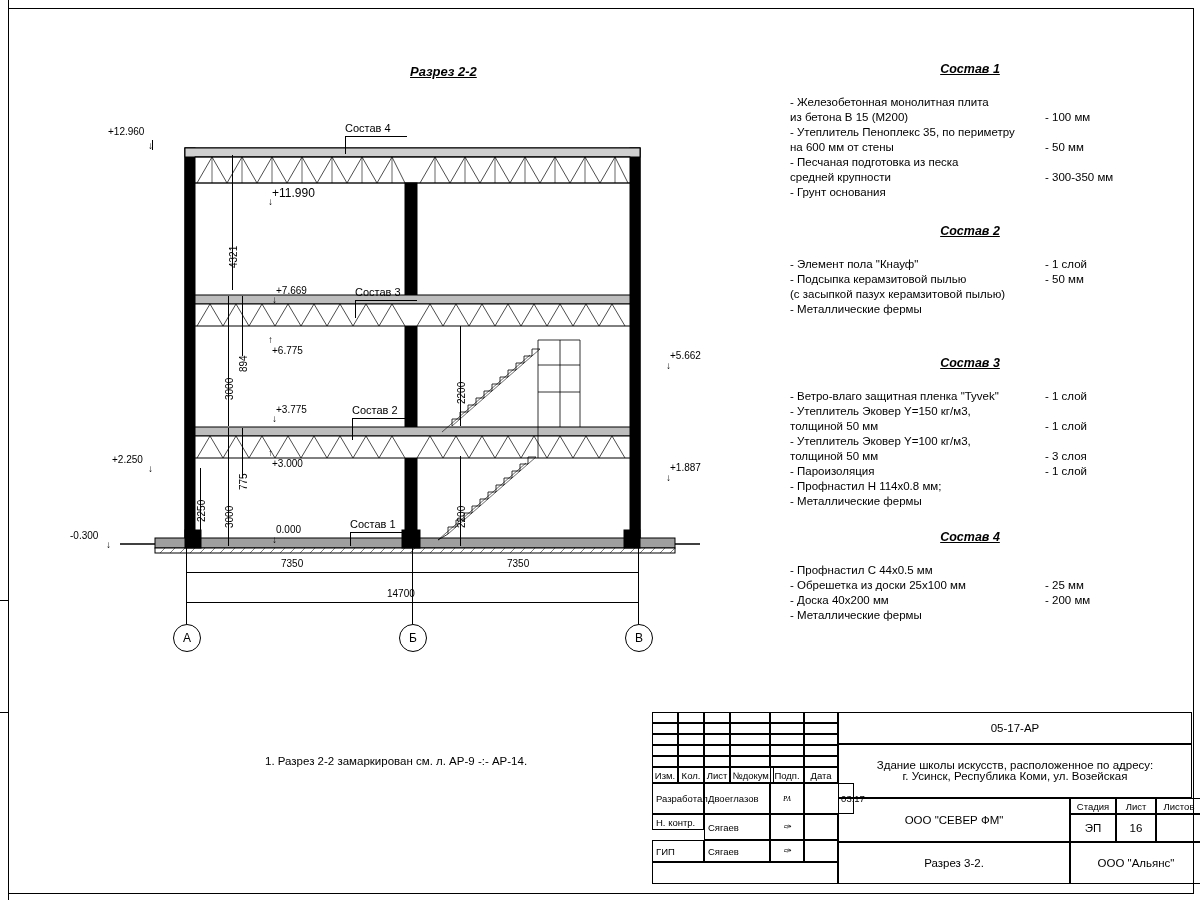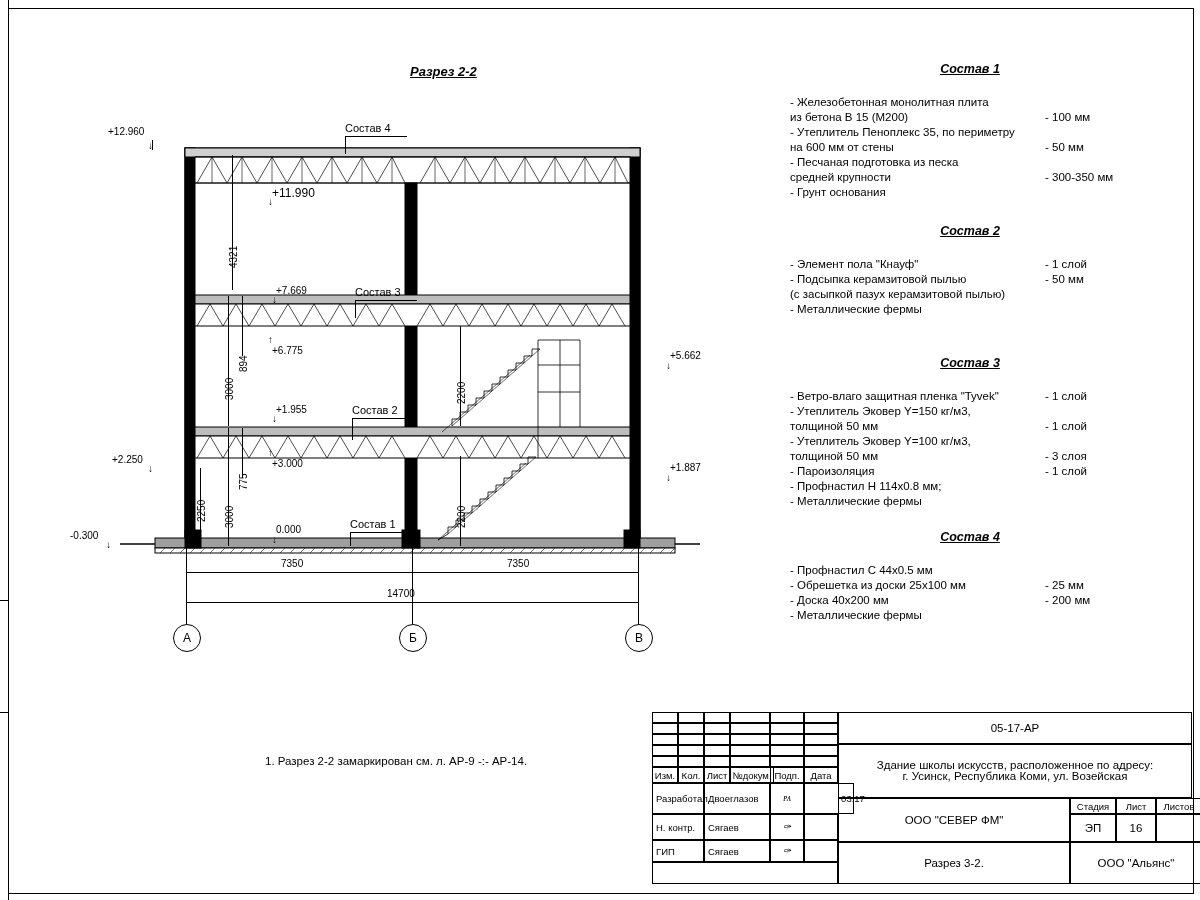--- a/index.html
+++ b/index.html
@@ -158,21 +158,21 @@
 
   <div class="lbl" style="left:276px;top:285px;font-size:10px;">+7.669</div>
   <div class="lbl" style="left:272px;top:294px;font-size:10px;">↓</div>
 
   <div class="lbl" style="left:272px;top:345px;font-size:10px;">+6.775</div>
   <div class="lbl" style="left:268px;top:334px;font-size:10px;">↑</div>
 
   <div class="lbl" style="left:670px;top:350px;font-size:10px;">+5.662</div>
   <div class="lbl" style="left:666px;top:360px;font-size:10px;">↓</div>
 
-  <div class="lbl" style="left:276px;top:404px;font-size:10px;">+1.955</div>
+  <div class="lbl" style="left:276px;top:404px;font-size:10px;">+3.775</div>
   <div class="lbl" style="left:272px;top:413px;font-size:10px;">↓</div>
 
   <div class="lbl" style="left:272px;top:458px;font-size:10px;">+3.000</div>
   <div class="lbl" style="left:268px;top:447px;font-size:10px;">↑</div>
 
   <div class="lbl" style="left:112px;top:454px;font-size:10px;">+2.250</div>
   <div class="lbl" style="left:148px;top:463px;font-size:10px;">↓</div>
 
   <div class="lbl" style="left:670px;top:462px;font-size:10px;">+1.887</div>
   <div class="lbl" style="left:666px;top:472px;font-size:10px;">↓</div>
@@ -329,21 +329,21 @@
     <div class="cell" style="left:52px;top:55px;width:26px;height:16px;">Лист</div>
     <div class="cell" style="left:78px;top:55px;width:44px;height:16px;">№докум.</div>
     <div class="cell" style="left:118px;top:55px;width:34px;height:16px;">Подп.</div>
     <div class="cell" style="left:152px;top:55px;width:34px;height:16px;">Дата</div>
 
     <div class="cell left" style="left:0;top:71px;width:52px;height:31px;">Разработал</div>
     <div class="cell left" style="left:52px;top:71px;width:66px;height:31px;">Двоеглазов</div>
     <div class="cell sig" style="left:118px;top:71px;width:34px;height:31px;">ᴘᴧ</div>
     <div class="cell" style="left:152px;top:71px;width:34px;height:31px;padding-left:48px;">03.17</div>
 
-    <div class="cell left" style="left:0;top:102px;width:52px;height:26px;">Н. контр.</div>
+    <div class="cell left" style="left:0;top:102px;width:52px;height:16px;">Н. контр.</div>
     <div class="cell left" style="left:52px;top:102px;width:66px;height:26px;">Сягаев</div>
     <div class="cell sig" style="left:118px;top:102px;width:34px;height:26px;">✑</div>
     <div class="cell" style="left:152px;top:102px;width:34px;height:26px;"></div>
 
     <div class="cell left" style="left:0;top:128px;width:52px;height:22px;">ГИП</div>
     <div class="cell left" style="left:52px;top:128px;width:66px;height:22px;">Сягаев</div>
     <div class="cell sig" style="left:118px;top:128px;width:34px;height:22px;">✑</div>
     <div class="cell" style="left:152px;top:128px;width:34px;height:22px;"></div>
 
     <div class="cell" style="left:0;top:150px;width:186px;height:22px;"></div>

